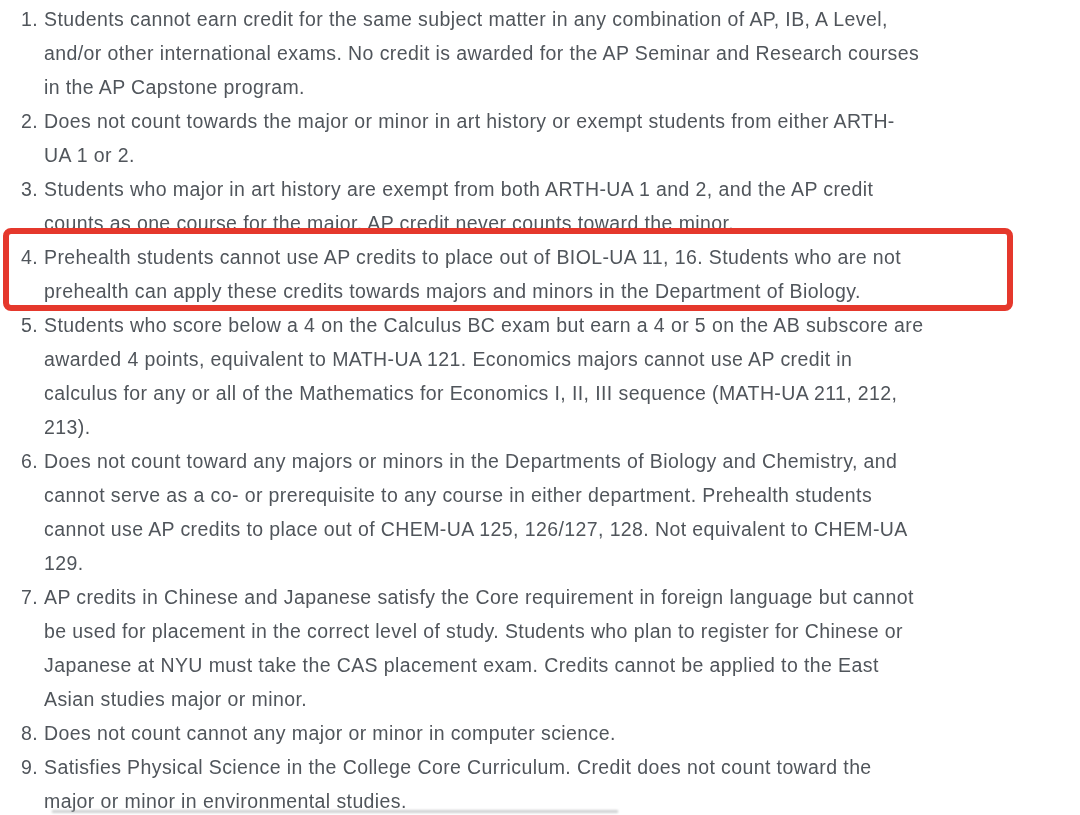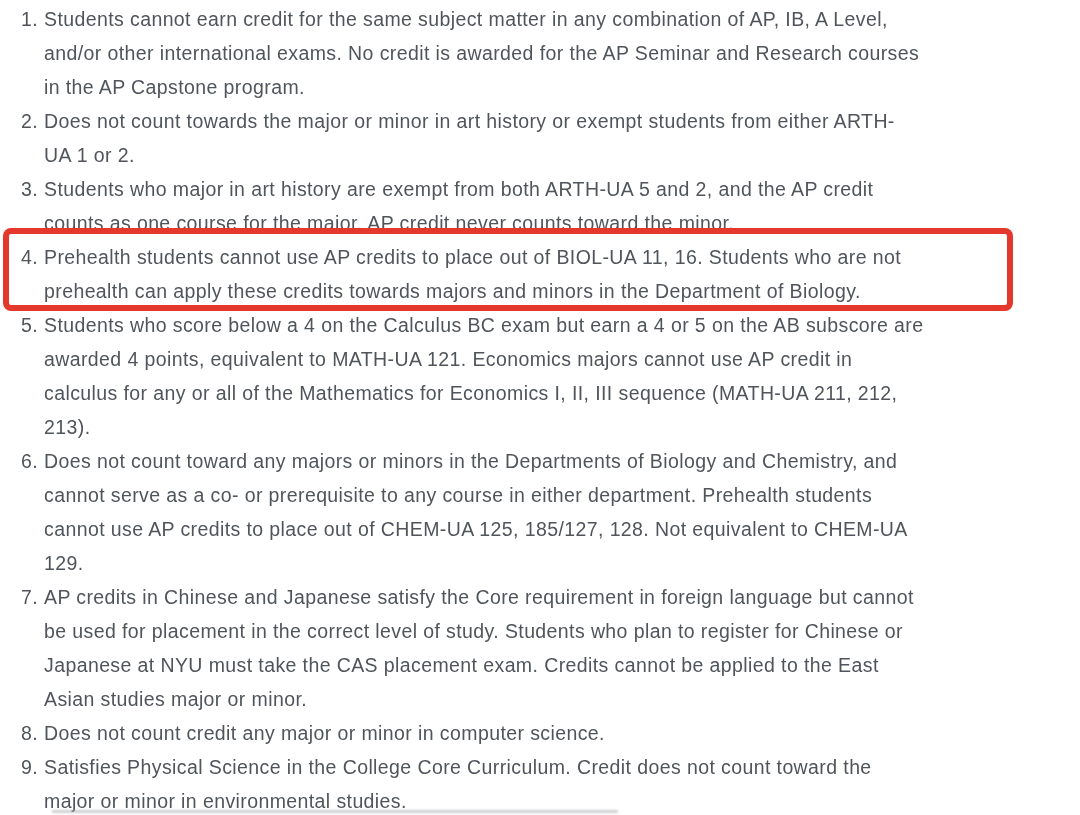--- a/index.html
+++ b/index.html
@@ -79,52 +79,52 @@
 and/or other international exams. No credit is awarded for the AP Seminar and Research courses
 in the AP Capstone program.</span>
     </li>
     <li>
       <span class="num">2.</span>
       <span class="txt">Does not count towards the major or minor in art history or exempt students from either ARTH-
 UA 1 or 2.</span>
     </li>
     <li>
       <span class="num">3.</span>
-      <span class="txt">Students who major in art history are exempt from both ARTH-UA 5 and 2, and the AP credit
+      <span class="txt">Students who major in art history are exempt from both ARTH-UA 1 and 2, and the AP credit
 counts as one course for the major. AP credit never counts toward the minor.</span>
     </li>
     <li>
       <span class="num">4.</span>
       <span class="txt">Prehealth students cannot use AP credits to place out of BIOL-UA 11, 16. Students who are not
 prehealth can apply these credits towards majors and minors in the Department of Biology.</span>
     </li>
     <li>
       <span class="num">5.</span>
       <span class="txt">Students who score below a 4 on the Calculus BC exam but earn a 4 or 5 on the AB subscore are
 awarded 4 points, equivalent to MATH-UA 121. Economics majors cannot use AP credit in
 calculus for any or all of the Mathematics for Economics I, II, III sequence (MATH-UA 211, 212,
 213).</span>
     </li>
     <li>
       <span class="num">6.</span>
       <span class="txt">Does not count toward any majors or minors in the Departments of Biology and Chemistry, and
 cannot serve as a co- or prerequisite to any course in either department. Prehealth students
-cannot use AP credits to place out of CHEM-UA 125, 185/127, 128. Not equivalent to CHEM-UA
+cannot use AP credits to place out of CHEM-UA 125, 126/127, 128. Not equivalent to CHEM-UA
 129.</span>
     </li>
     <li>
       <span class="num">7.</span>
       <span class="txt">AP credits in Chinese and Japanese satisfy the Core requirement in foreign language but cannot
 be used for placement in the correct level of study. Students who plan to register for Chinese or
 Japanese at NYU must take the CAS placement exam. Credits cannot be applied to the East
 Asian studies major or minor.</span>
     </li>
     <li>
       <span class="num">8.</span>
-      <span class="txt">Does not count credit any major or minor in computer science.</span>
+      <span class="txt">Does not count cannot any major or minor in computer science.</span>
     </li>
     <li>
       <span class="num">9.</span>
       <span class="txt">Satisfies Physical Science in the College Core Curriculum. Credit does not count toward the
 major or minor in environmental studies.</span>
     </li>
   </ol>
 
   <div class="highlight-box"></div>
   <div class="clipped-next-line"></div>

